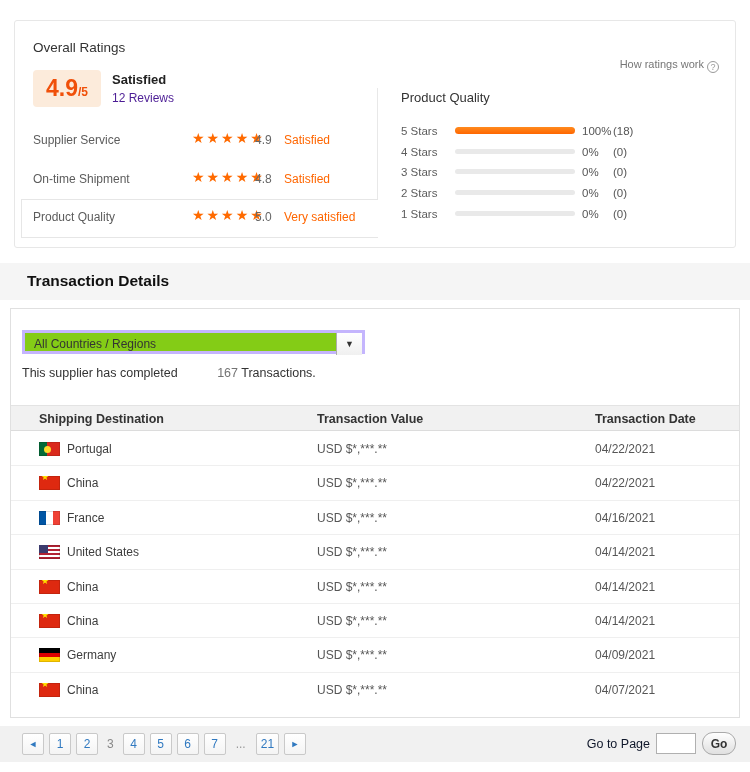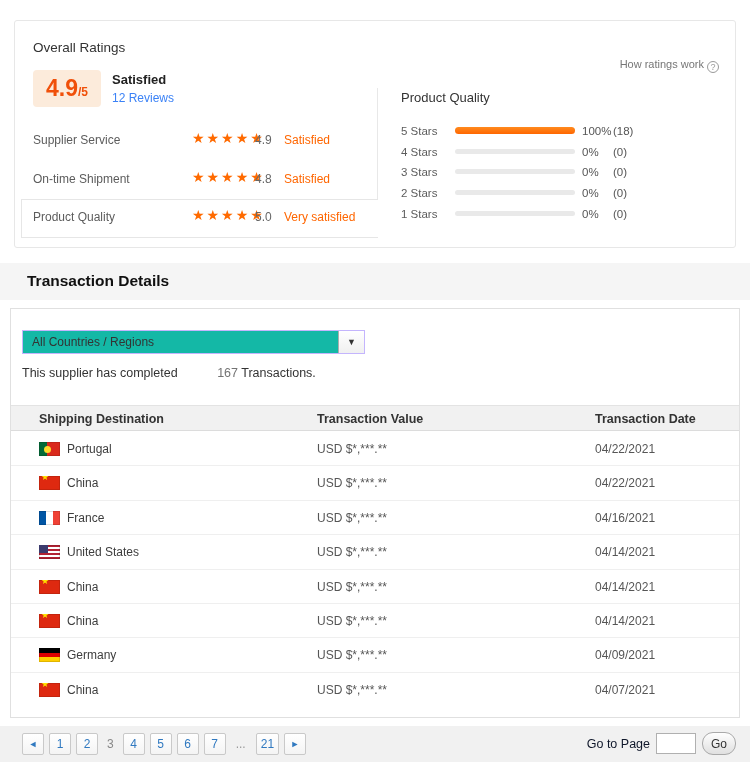--- a/index.html
+++ b/index.html
@@ -11,21 +11,21 @@
     border:1px solid #e7e7e7; border-radius:3px; background:#fff; }
   .ratings-title { position:absolute; left:18px; top:19px; font-size:13.5px; color:#333; }
   .help-link { position:absolute; right:16px; top:21px; font-size:11px; color:#767676; cursor:pointer;margin-top:16px; }
   .q-circle { display:inline-block; width:12px; height:12px; border:1px solid #9a9a9a; border-radius:50%;
     font-size:9px; line-height:11px; color:#9a9a9a; text-align:center; margin-left:3px; vertical-align:-2px; }
   .score-badge { position:absolute; left:18px; top:49px; width:68px; height:37px; background:#fcebdb;
     border-radius:4px; text-align:center; line-height:37px; }
   .score-num { font-size:23px; font-weight:bold; color:#f0500a; }
   .score-den { font-size:12px; font-weight:bold; color:#f0500a; }
   .sentiment { position:absolute; left:97px; top:51px; font-size:13px; font-weight:bold; color:#222; }
-  .reviews { position:absolute; left:97px; top:70px; font-size:12px; color:#3b82f6; }
+  .reviews { position:absolute; left:97px; top:70px; font-size:12px; color:#4c1d95; }
 
   .rating-row { position:absolute; left:18px; width:344px; height:30px; cursor:pointer; z-index:2; }
   .rr-label { position:absolute; left:0; top:8px; color:#5c5c5c; }
   .rr-stars { position:absolute; left:159px; top:5px; color:#ff6a00; font-size:14px; letter-spacing:2px; }
   .rr-score { position:absolute; left:222px; top:8px; color:#666; }
   .rr-status { position:absolute; left:251px; top:8px; color:#ff6600; }
   .select-box { position:absolute; left:6px; top:178px; width:357px; height:39px; background:#fff;
     border:1px solid #e6e6e6; border-right:none; z-index:1; }
   .v-divider { position:absolute; left:362px; top:67px; width:1px; height:112px; background:#e8e8e8; }
 
@@ -36,21 +36,21 @@
   .br-fill  { position:absolute; left:54px; top:3px; height:7px; background:linear-gradient(#ff8a1e,#ff6600); border-radius:4px; }
   .br-pct { position:absolute; left:181px; top:1px; font-size:11.5px; color:#555; }
   .br-cnt { position:absolute; left:212px; top:1px; font-size:11.5px; color:#555; }
 
   
   .section-band { position:absolute; left:0; top:263px; width:750px; height:37px; background:#f5f5f5; }
   .section-title { position:absolute; left:27px; top:9px; font-size:15.5px; font-weight:bold; color:#111; }
 
   
   .tx-card { position:absolute; left:10px; top:308px; width:730px; height:410px; border:1px solid #e0e0e0; background:#fff; }
-  .filter { position:absolute; left:11px; top:21px; width:343px; height:24px; border:1px solid #c4b5fd; background:#14b8a6; cursor:pointer; }
+  .filter { position:absolute; left:11px; top:21px; width:343px; height:24px; border:3px solid #c4b5fd; background:#84cc16; cursor:pointer; }
   .filter-value { position:absolute; left:9px; top:0; line-height:22px; color:#333; }
   .filter-arrow { position:absolute; right:0; top:0; width:26px; height:22px; border-left:1px solid #adadad;
     background:linear-gradient(#ffffff,#f0f0f0); text-align:center; line-height:22px; font-size:9px; color:#333; cursor:pointer; }
   .summary { position:absolute; left:11px; top:57px; font-size:12.5px; color:#333; }
   .summary a { color:#737373; text-decoration:none; cursor:pointer;margin-left:36px; }
 
   .tbl-head { position:absolute; left:0; top:96px; width:728px; height:26px; background:#f1f1f1;
     border-top:1px solid #e3e3e3; border-bottom:1px solid #dcdcdc;padding-left:42px; }
   .th { position:absolute; top:6px; font-size:12.5px; font-weight:bold; color:#333; }
   .th-0 { left:28px; } .th-1 { left:306px; } .th-2 { left:584px; }
@@ -79,21 +79,21 @@
     background:linear-gradient(#ffffff,#f4f4f4); border:1px solid #c9c9c9; border-radius:2px;
     color:#3079c0; font-size:12px; cursor:pointer; }
   .pg-current { margin:0 9px 0 4px; color:#888; font-size:12px; }
   .pg-ellipsis { margin:0 10px 0 5px; color:#999; font-size:12px; }
   .pg-arrow { font-size:9px; line-height:20px; }
   .goto { position:absolute; right:14px; top:6px; display:flex; align-items:center; }
   .goto-label { font-size:12.5px; color:#0f172a; margin-right:6px; }
   .goto-input { width:40px; height:21px; border:1px solid #b0b0b0; background:#fff; margin-right:6px;
     font-size:12px; padding:0 3px; font-family:inherit; }
   .go-btn { width:34px; height:23px; background:linear-gradient(#fefefe,#e0e0e0); border:1px solid #a9a9a9;
-    border-radius:11px; font-size:12px; color:#333; cursor:pointer; font-family:inherit; }
+    border-radius:11px; font-size:12px; color:#333; cursor:pointer; font-family:inherit;font-weight:bold; }
 </style>
 </head>
 <body>
 
 <div id="page">
 
   <div class="ratings-card">
     <div class="ratings-title">Overall Ratings</div>
     <div class="help-link"><span>How ratings work</span><span class="q-circle">?</span></div>
 

